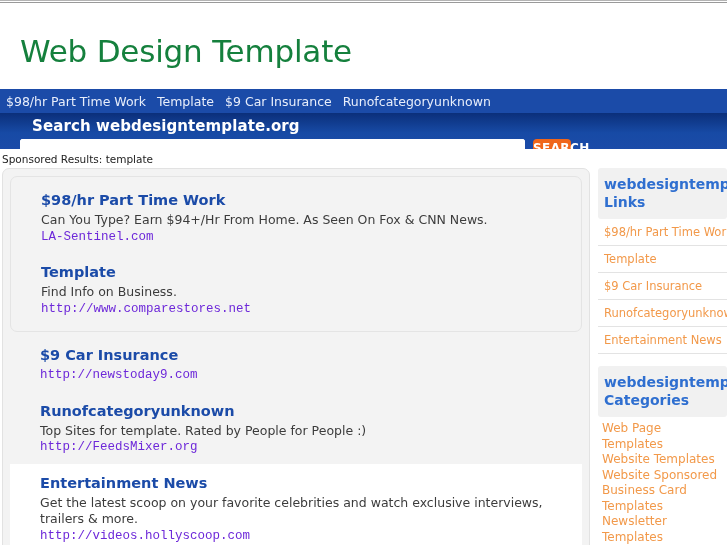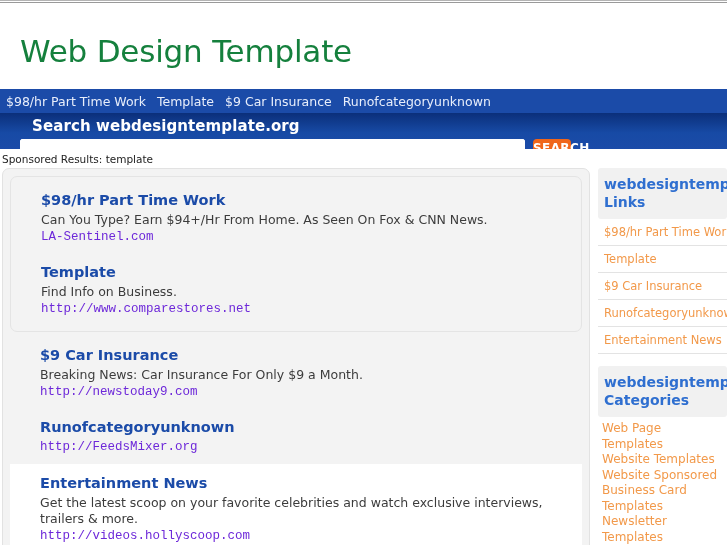--- a/index.html
+++ b/index.html
@@ -281,25 +281,25 @@
         <div class="ad">
           <a href="#" class="ad-title">Template</a>
           <div class="ad-desc">Find Info on Business.</div>
           <div class="ad-url">http://www.comparestores.net</div>
         </div>
       </div>
 
       <div class="results-group plain">
         <div class="ad">
           <a href="#" class="ad-title">$9 Car Insurance</a>
-          <div class="ad-desc">Breaking News: Car Insurance For Only $9 a Month.</div>
           <div class="ad-url">http://newstoday9.com</div>
         </div>
         <div class="ad">
           <a href="#" class="ad-title">Runofcategoryunknown</a>
+          <div class="ad-desc">Top Sites for template. Rated by People for People :)</div>
           <div class="ad-url">http://FeedsMixer.org</div>
         </div>
       </div>
 
       <div class="results-group white">
         <div class="ad">
           <a href="#" class="ad-title">Entertainment News</a>
           <div class="ad-desc">Get the latest scoop on your favorite celebrities and watch exclusive interviews, trailers &amp; more.</div>
           <div class="ad-url">http://videos.hollyscoop.com</div>
         </div>

